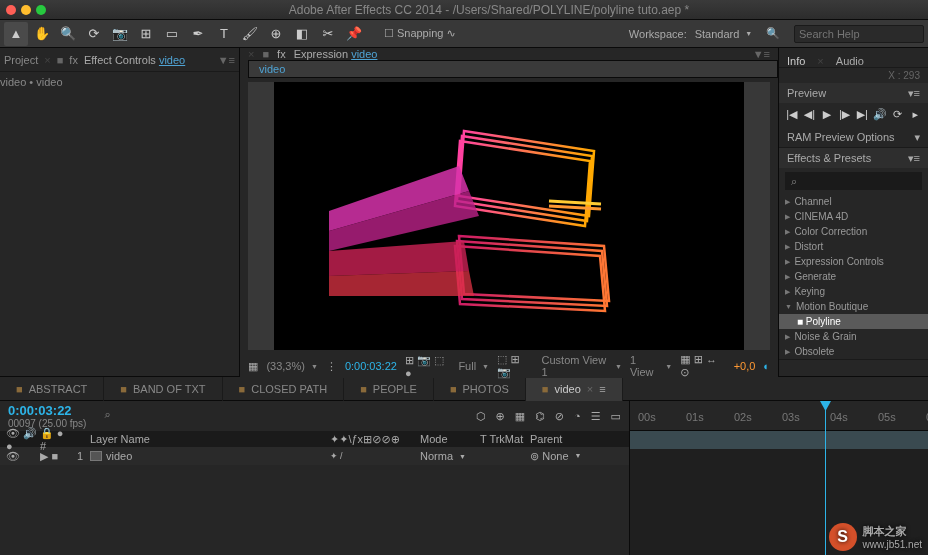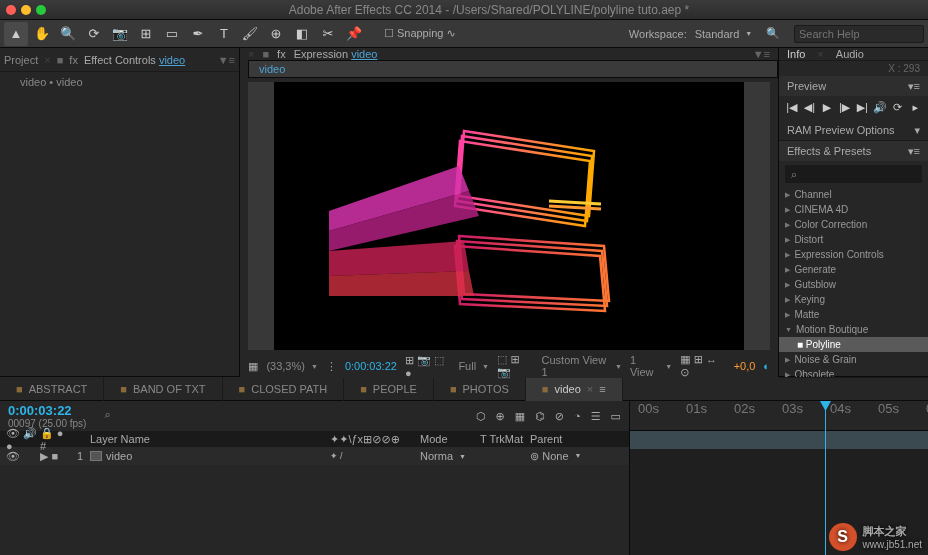--- a/index.html
+++ b/index.html
@@ -14,21 +14,21 @@
 .tool.active{background:#4a4a4a}
 .snap{margin-left:16px;font-size:11px}
 .workspace{margin-left:auto;display:flex;align-items:center;gap:8px}
 .search-box{width:130px;height:18px;background:#2a2a2a;border:1px solid #1a1a1a;padding:0 6px 0 4px;color:#888;font-size:11px;border-radius:2px}
 .main{display:flex;height:328px}
 .left-pane{width:240px;background:#262626;border-right:1px solid #0a0a0a;display:flex;flex-direction:column}
 .panel-tabs{height:24px;background:#262626;display:flex;align-items:center;padding:0 4px;gap:6px;border-bottom:1px solid #1a1a1a}
 .tab-label{font-size:11px;color:#888;cursor:pointer}
 .tab-label.active{color:#ccc}
 .tab-link{color:#4fa3d4;text-decoration:underline;cursor:pointer}
-.effx-hdr{padding:4px 20px;font-size:11px;color:#888}
+.effx-hdr{padding:4px 0;font-size:11px;color:#888}
 .center-pane{flex:1;background:#262626;display:flex;flex-direction:column;position:relative}
 .comp-hdr{height:24px;display:flex;align-items:center;padding:0 8px;gap:8px}
 .comp-tab{height:18px;background:#3a3a3a;padding:2px 10px;border:1px solid #0a0a0a;color:#4fa3d4;font-size:11px;margin-left:8px;cursor:pointer}
 .viewport{flex:1;background:#383838;display:flex;align-items:center;justify-content:center;margin:4px 8px;position:relative}
 .viewport-inner{width:470px;height:268px;background:#000;display:flex;align-items:center;justify-content:center}
 .viewport svg{width:400px;height:240px}
 .viewer-ctrl{height:24px;background:#262626;display:flex;align-items:center;padding:0 8px;gap:8px;font-size:10px}
 .vc-item{color:#888;cursor:pointer}
 .right-pane{width:150px;background:#262626;border-left:1px solid #0a0a0a;display:flex;flex-direction:column}
 .rp-hdr{height:20px;background:#262626;display:flex;align-items:flex-end;padding:0 8px;gap:12px;border-bottom:1px solid #1a1a1a;font-size:11px}
@@ -68,21 +68,21 @@
 .tl-row .eye{width:40px;padding-left:6px}
 .tl-row .lk{width:30px}
 .tl-row .num{width:20px;text-align:center}
 .tl-row .nm{width:240px;display:flex;align-items:center;gap:4px}
 .tl-row .sw{width:90px;display:flex;gap:6px;font-size:9px}
 .tl-row .md{width:60px}
 .tl-row .tk{width:50px}
 .tl-row .pr{width:90px}
 .tl-right{flex:1;background:#1f1f1f;position:relative}
 .tl-ruler{height:30px;background:#262626;position:relative;border-bottom:1px solid #0a0a0a}
-.tl-tick{position:absolute;top:0;font-size:13px;color:#777}
+.tl-tick{position:absolute;top:10px;font-size:11px;color:#777}
 .tl-playhead{position:absolute;top:0;width:1px;height:100%;background:#2db4e8}
 .tl-playhead:before{content:"";position:absolute;top:0;left:-5px;width:11px;height:10px;background:#2db4e8;clip-path:polygon(0 0,100% 0,50% 100%)}
 .tl-bar{position:absolute;top:30px;left:0;right:0;height:18px;background:#3a4a50}
 .watermark{position:absolute;right:6px;bottom:4px;display:flex;align-items:center;gap:6px;color:#fff;font-size:18px;font-weight:bold;text-shadow:0 0 4px #000}
 .watermark-logo{width:28px;height:28px;background:#d4502a;border-radius:50%;display:flex;align-items:center;justify-content:center;color:#fff;font-size:16px}
 .select-fake{display:inline-flex;align-items:center;gap:4px;cursor:pointer}
 .select-fake:after{content:"▼";font-size:7px;margin-left:2px}
 .layer-icon{width:12px;height:10px;background:#555;display:inline-block;border:1px solid #777}
 </style>
 </head>
@@ -222,23 +222,21 @@
           <span>▾≡</span>
         </div>
       <div style="padding:0 6px"><input class="rp-search" value="⌕" placeholder="" style=""></div>
       <div class="preset-list" id="preset-list">
           <div class="preset-item">Channel</div>
           <div class="preset-item">CINEMA 4D</div>
           <div class="preset-item">Color Correction</div>
           <div class="preset-item">Distort</div>
           <div class="preset-item">Expression Controls</div>
           <div class="preset-item">Generate</div>
-          <div class="preset-item">Gutsblow</div>
           <div class="preset-item">Keying</div>
-          <div class="preset-item">Matte</div>
           <div class="preset-item exp">Motion Boutique</div>
           <div class="preset-sub sel">■ Polyline</div>
           <div class="preset-item">Noise &amp; Grain</div>
           <div class="preset-item">Obsolete</div>
         </div>
     </div>
   </div>
 </div>
 
 <div class="timeline-tabs" id="tl-tabs">

